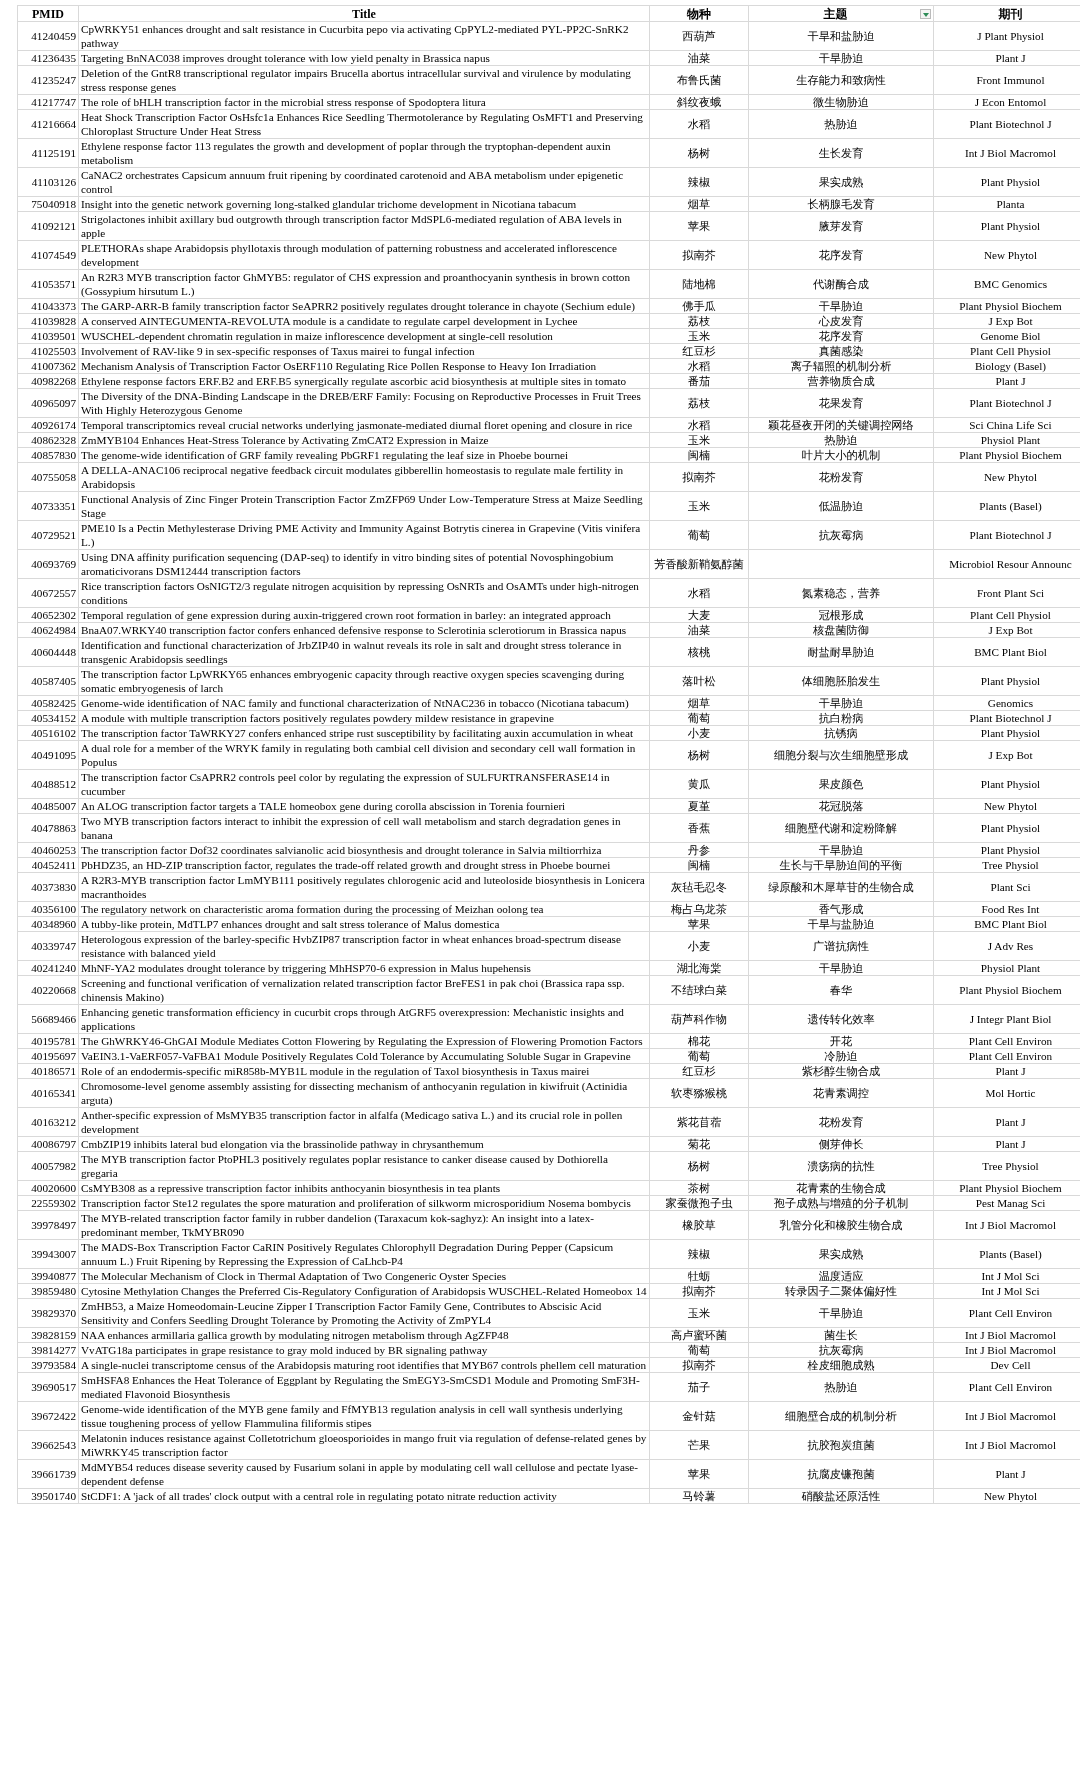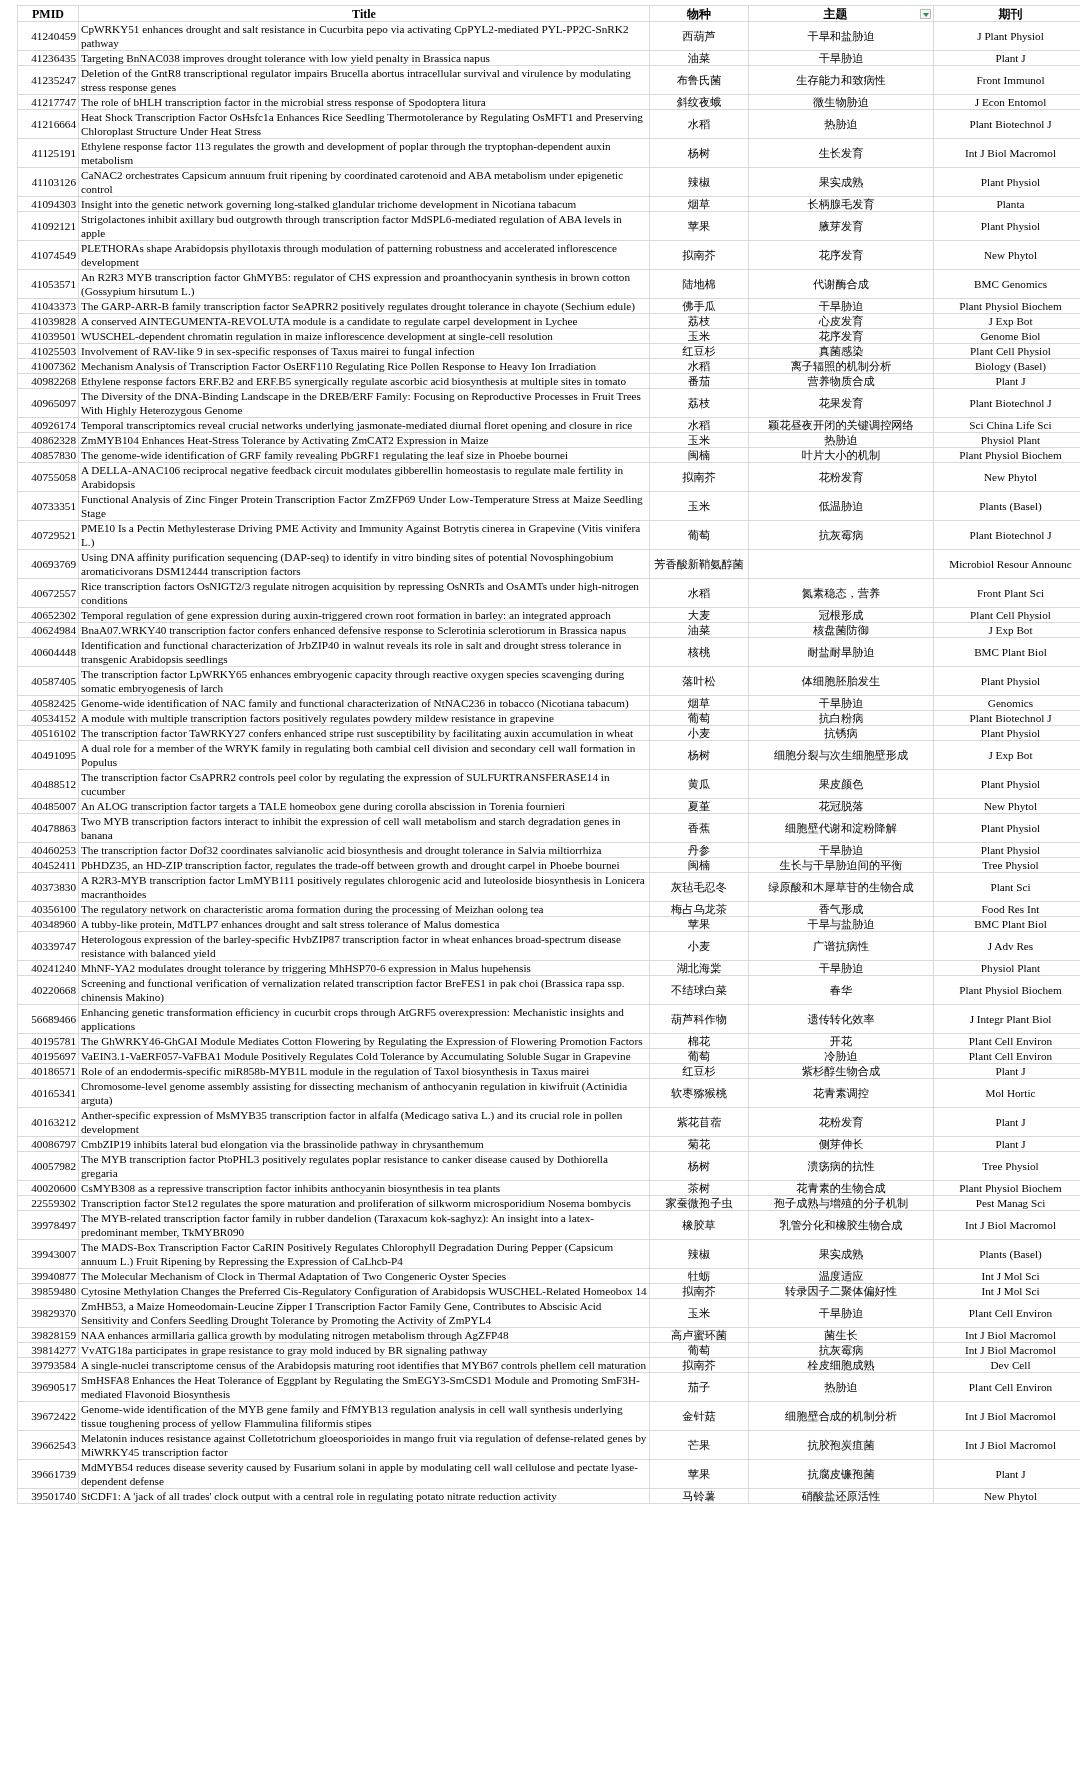--- a/index.html
+++ b/index.html
@@ -78,21 +78,21 @@
         <td class="c">Int J Biol Macromol</td>
       </tr>
       <tr>
         <td class="pmid">41103126</td>
         <td class="title">CaNAC2 orchestrates Capsicum annuum fruit ripening by coordinated carotenoid and ABA metabolism under epigenetic control</td>
         <td class="c">辣椒</td>
         <td class="c">果实成熟</td>
         <td class="c">Plant Physiol</td>
       </tr>
       <tr>
-        <td class="pmid">41094303</td>
+        <td class="pmid">75040918</td>
         <td class="title">Insight into the genetic network governing long-stalked glandular trichome development in Nicotiana tabacum</td>
         <td class="c">烟草</td>
         <td class="c">长柄腺毛发育</td>
         <td class="c">Planta</td>
       </tr>
       <tr>
         <td class="pmid">41092121</td>
         <td class="title">Strigolactones inhibit axillary bud outgrowth through transcription factor MdSPL6-mediated regulation of ABA levels in apple</td>
         <td class="c">苹果</td>
         <td class="c">腋芽发育</td>
@@ -296,21 +296,21 @@
       </tr>
       <tr>
         <td class="pmid">40460253</td>
         <td class="title">The transcription factor Dof32 coordinates salvianolic acid biosynthesis and drought tolerance in Salvia miltiorrhiza</td>
         <td class="c">丹参</td>
         <td class="c">干旱胁迫</td>
         <td class="c">Plant Physiol</td>
       </tr>
       <tr>
         <td class="pmid">40452411</td>
-        <td class="title">PbHDZ35, an HD-ZIP transcription factor, regulates the trade-off between growth and drought carpel in Phoebe bournei</td>
+        <td class="title">PbHDZ35, an HD-ZIP transcription factor, regulates the trade-off related growth and drought stress in Phoebe bournei</td>
         <td class="c">闽楠</td>
         <td class="c">生长与干旱胁迫间的平衡</td>
         <td class="c">Tree Physiol</td>
       </tr>
       <tr>
         <td class="pmid">40373830</td>
         <td class="title">A R2R3-MYB transcription factor LmMYB111 positively regulates chlorogenic acid and luteoloside biosynthesis in Lonicera macranthoides</td>
         <td class="c">灰毡毛忍冬</td>
         <td class="c">绿原酸和木犀草苷的生物合成</td>
         <td class="c">Plant Sci</td>

